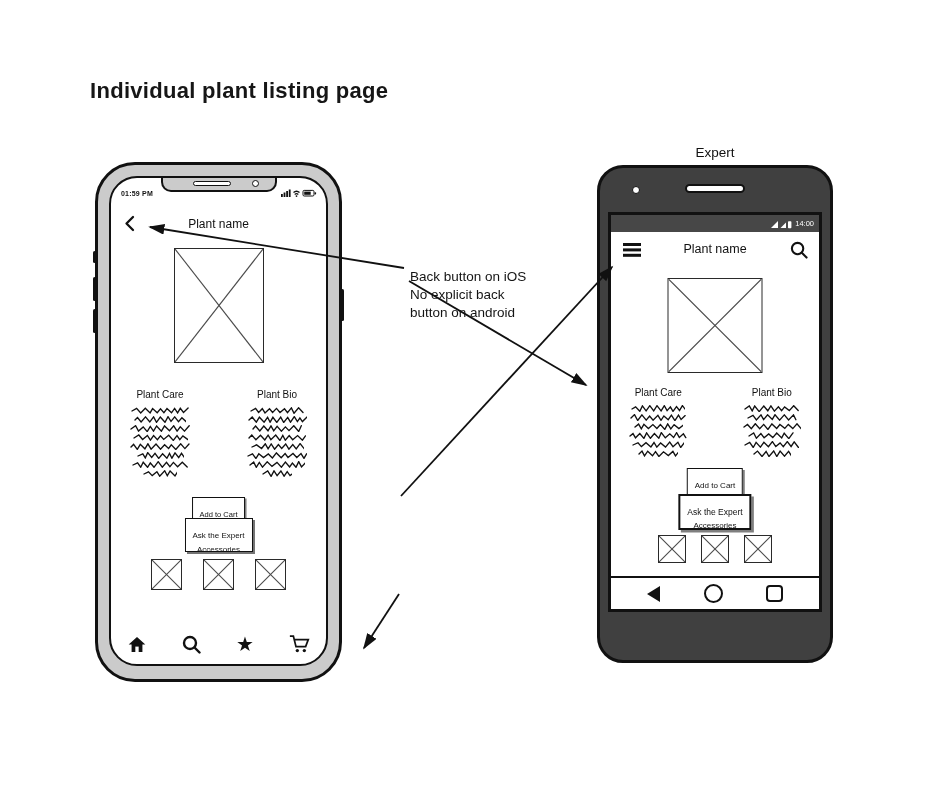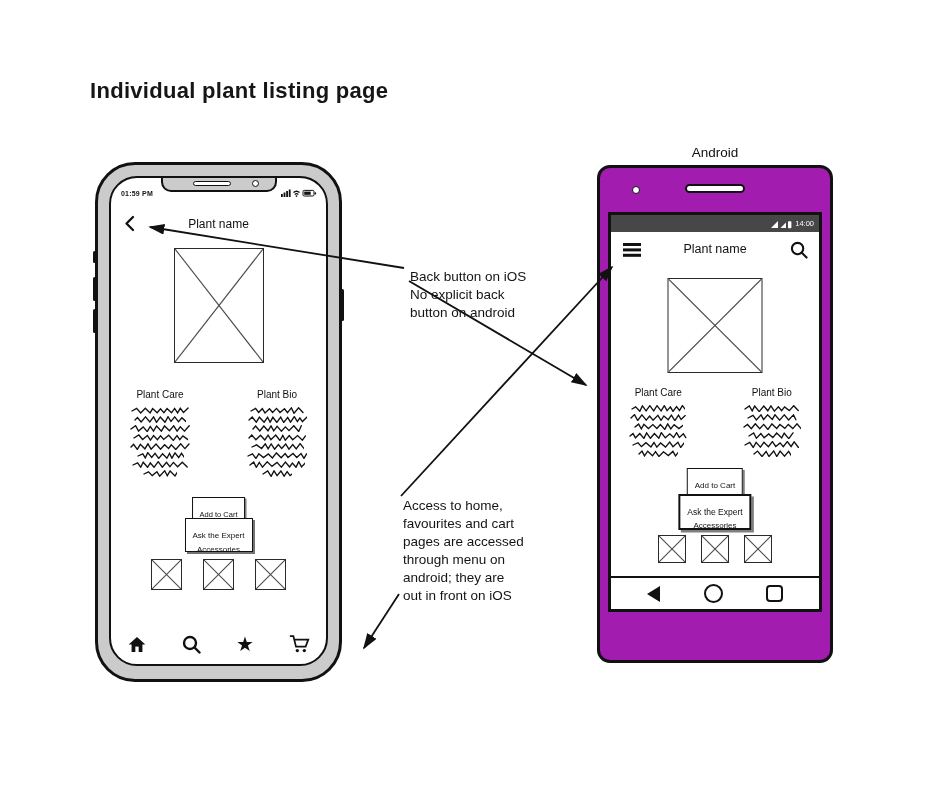--- a/index.html
+++ b/index.html
@@ -69,21 +69,21 @@
   .i-thumbs { top:381px; gap:21px; }
   .i-thumbs .xbox { width:31px; height:31px; }
 
   .inav { position:absolute; left:16px; right:16px; bottom:7px; height:26px;
           display:flex; justify-content:space-between; align-items:center; }
   .inav .nav-icon { display:flex; align-items:center; justify-content:center; cursor:pointer; }
   .star-glyph { font-size:20px; line-height:1; color:#111; }
 
   
   .aphone { position:absolute; left:597px; top:165px; width:236px; height:498px;
-            background:#a21caf; border:3px solid #111; border-radius:13px; z-index:1; }
+            background:#404040; border:3px solid #111; border-radius:26px; z-index:1; }
   .acam { position:absolute; left:32px; top:18px; width:8px; height:8px; border:1.8px solid #111; border-radius:50%; background:#fff; }
   .aspeaker { position:absolute; left:50%; transform:translateX(-50%); top:16px; width:60px; height:9px;
               border:2px solid #111; border-radius:5px; background:#fff; }
 
   .ascreen { position:absolute; left:8px; right:8px; top:44px; bottom:48px; border:3px solid #111; background:#fff; overflow:hidden; }
   .astatus { position:absolute; top:0; left:0; right:0; height:17px; background:var(--android_statusbar,#474747);
              display:flex; justify-content:flex-end; align-items:center; gap:3px; padding:0 5px; }
   .atime { color:#fff; font-size:7.5px; }
 
   .aheader { position:absolute; top:17px; left:0; right:0; height:36px; }
@@ -114,21 +114,21 @@
   .arrows { position:absolute; inset:0; width:926px; height:800px; z-index:5; pointer-events:none; }
   .arrows line { stroke:#111; stroke-width:1.8; }
 </style>
 </head>
 <body>
 
 <div class="stage">
 
   <h1 class="title">Individual plant listing page</h1>
 
-  <div class="device-label android-label">Android</div>
+  <div class="device-label android-label">Expert</div>
 
   <div class="iphone">
     <div class="side-btn sb-l1"></div>
     <div class="side-btn sb-l2"></div>
     <div class="side-btn sb-l3"></div>
     <div class="side-btn sb-r1"></div>
 
     <div class="iscreen">
 
       <div class="istatus">
@@ -399,26 +399,20 @@
         <span class="circ-home"></span>
         <span class="sq-recents"></span>
       </div>
 
     </div>
   </div>
 
   <div class="note note-back">Back button on iOS
 No explicit back
 button on android</div>
-  <div class="note note-menu">Access to home,
-favourites and cart
-pages are accessed
-through menu on
-android; they are
-out in front on iOS</div>
 
   <svg class="arrows">
     <defs>
       <marker id="ah" markerWidth="10" markerHeight="8" refX="8" refY="3" orient="auto">
         <path d="M0,0 L9,3 L0,6 Z" fill="#111"></path>
       </marker>
     </defs>
     <line x1="404" y1="268" x2="150" y2="227" marker-end="url(#ah)"></line>
     <line x1="409" y1="281" x2="586" y2="385" marker-end="url(#ah)"></line>
     <line x1="401" y1="496" x2="612" y2="267" marker-end="url(#ah)"></line>

